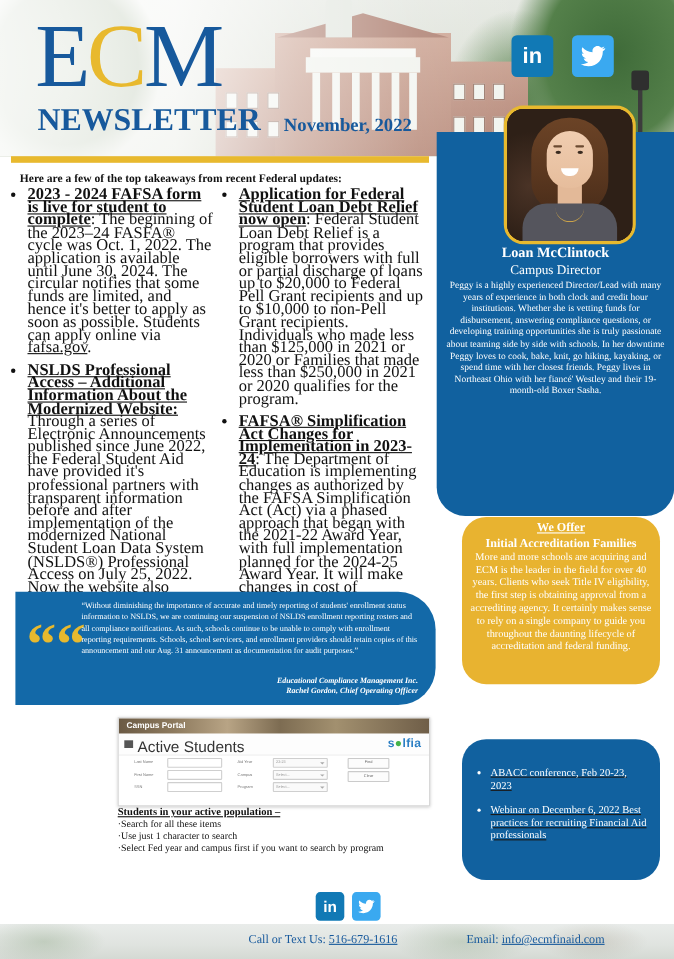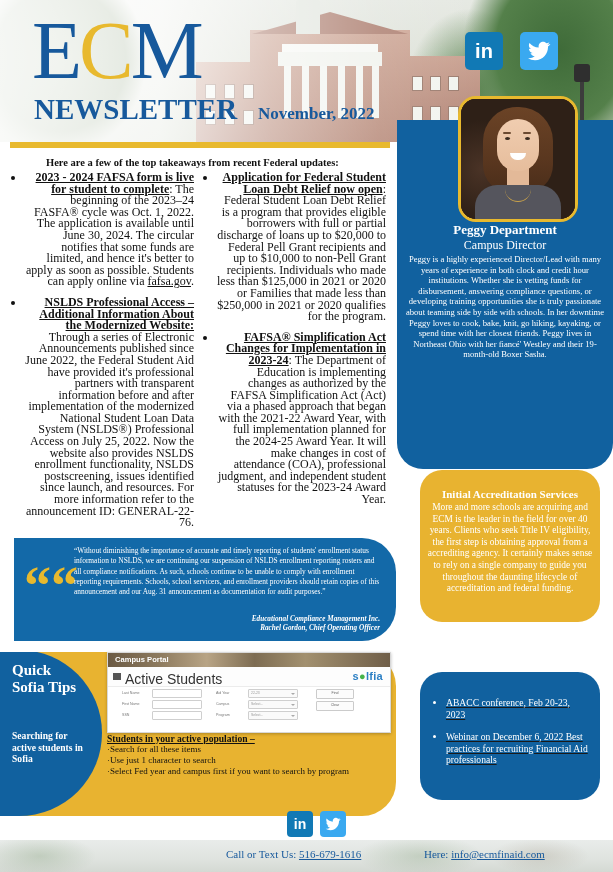--- a/index.html
+++ b/index.html
@@ -42,26 +42,26 @@
   .sq{position:absolute;width:38px;height:38px;border-radius:5px;display:flex;align-items:center;justify-content:center;}
   .li-sq{left:465px;top:32px;background:#1179b5;}
   .tw-sq{left:520px;top:32px;background:#3aa9f0;}
   .li-txt{color:#fff;font-weight:bold;font-size:20px;font-family:"Liberation Sans",sans-serif;line-height:1;}
   .tw-svg{width:24px;height:24px;}
 
   
   .gold-rule{position:absolute;left:10px;top:142px;width:380px;height:6px;background:#e8b92e;}
 
   
-  .lead{position:absolute;left:18px;top:157px;width:375px;font-size:10.5px;font-weight:bold;color:#111;margin-left:28px;}
+  .lead{position:absolute;left:18px;top:157px;width:375px;font-size:10.5px;font-weight:bold;color:#111;}
   .cols{position:absolute;left:14px;top:172px;width:382px;height:360px;display:flex;gap:12px;}
   .col-a{width:180px;}
   .col-b{width:180px;}
   ul.bl{margin:0;padding:0 0 0 11px;list-style:disc;}
-  ul.bl li{font-size:12px;line-height:11.6px;text-align:right;margin-bottom:9px;color:#111;}
+  ul.bl li{font-size:15px;line-height:11.6px;text-align:left;margin-bottom:9px;color:#111;}
   ul.bl li b{text-decoration:underline;}
   a.inline{color:#111;text-decoration:underline;}
 
   
   .quote{position:absolute;left:14px;top:538px;width:382px;height:103px;background:#1369a8;
          border-radius:0 34px 34px 0;color:#fff;}
   .qmark{position:absolute;left:10px;top:28px;font-size:54px;line-height:40px;color:#e8b92e;
          font-family:"Liberation Serif",serif;font-weight:bold;}
   .qtext{position:absolute;left:60px;top:8px;width:308px;font-size:7.4px;line-height:10.3px;color:#fff;}
   .qattr{position:absolute;right:16px;top:77px;width:250px;text-align:right;font-size:7.2px;line-height:9.4px;
@@ -229,25 +229,20 @@
 
   <div class="quote">
     <div class="qmark">““</div>
     <div class="qtext">“Without diminishing the importance of accurate and timely reporting of students' enrollment status information to NSLDS, we are continuing our suspension of NSLDS enrollment reporting rosters and all compliance notifications. As such, schools continue to be unable to comply with enrollment reporting requirements. Schools, school servicers, and enrollment providers should retain copies of this announcement and our Aug. 31 announcement as documentation for audit purposes.”</div>
     <div class="qattr">
       <div>Educational Compliance Management Inc.</div>
       <div>Rachel Gordon, Chief Operating Officer</div>
     </div>
   </div>
 
-  <div class="tips">
-    <div class="tips-circle"></div>
-    <div class="tips-h">Quick Sofia Tips</div>
-    <div class="tips-sub">Searching for active students in Sofia</div>
-  </div>
 
   <div class="shot">
     <div class="shot-bar">
       <div class="shot-bar-t">Campus Portal</div>
     </div>
     <div class="shot-sub"></div>
     <div class="shot-sq"></div>
     <div class="shot-sub-t">Active Students</div>
     <div class="sofia">s<span class="o">●</span>lfia</div>
     <div class="shot-form">
@@ -292,26 +287,27 @@
     <div class="ph-neck"></div>
     <div class="ph-body"></div>
     <div class="ph-face"></div>
     <div class="ph-brow l"></div>
       <div class="ph-brow r"></div>
     <div class="ph-eye l"></div>
       <div class="ph-eye r"></div>
     <div class="ph-smile"></div>
     <div class="ph-neckl"></div>
   </div>
-  <div class="s-name">Peggy Department</div>
+  <div class="s-name">Loan McClintock</div>
   <div class="s-role">Campus Director</div>
   <div class="s-bio">Peggy is a highly experienced Director/Lead with many years of experience in both clock and credit hour institutions. Whether she is vetting funds for disbursement, answering compliance questions, or developing training opportunities she is truly passionate about teaming side by side with schools. In her downtime Peggy loves to cook, bake, knit, go hiking, kayaking, or spend time with her closest friends. Peggy lives in Northeast Ohio with her fiancé' Westley and their 19-month-old Boxer Sasha.</div>
 
   <div class="card card-gold"></div>
-  <div class="we-sub">Initial Accreditation Services</div>
+  <div class="we-offer">We Offer</div>
+  <div class="we-sub">Initial Accreditation Families</div>
   <div class="we-body">More and more schools are acquiring and ECM is the leader in the field for over 40 years. Clients who seek Title IV eligibility, the first step is obtaining approval from a accrediting agency. It certainly makes sense to rely on a single company to guide you throughout the daunting lifecycle of accreditation and federal funding.</div>
 
   <div class="card card-blue"></div>
   <div class="ue-h">Upcoming Events</div>
   <div class="ue-list">
     <ul>
       <li>ABACC conference, Feb 20-23, 2023</li>
       <li>Webinar on December 6, 2022 Best practices for recruiting Financial Aid professionals</li>
     </ul>
   </div>
@@ -323,15 +319,15 @@
     <svg width="16" height="16" viewBox="0 0 24 24" aria-hidden="true">
         <path fill="#ffffff" d="M23 4.9c-.8.4-1.7.6-2.6.8.9-.6 1.6-1.5 2-2.5-.9.5-1.9.9-2.9 1.1-.8-.9-2-1.5-3.3-1.5-2.5 0-4.6 2.1-4.6 4.6 0 .4 0 .7.1 1.1C7.9 8.3 4.7 6.6 2.5 3.9c-.4.7-.6 1.5-.6 2.3 0 1.6.8 3 2 3.8-.7 0-1.4-.2-2-.6v.1c0 2.2 1.6 4.1 3.7 4.5-.4.1-.8.2-1.2.2-.3 0-.6 0-.9-.1.6 1.8 2.3 3.1 4.3 3.2-1.6 1.2-3.6 2-5.7 2-.4 0-.7 0-1.1-.1 2 1.3 4.4 2 7 2 8.4 0 13-7 13-13v-.6c.9-.6 1.7-1.4 2.3-2.3z"></path>
       </svg>
   </div>
 
   <div class="footer">
       <div class="f-veil"></div>
     </div>
   <div class="f-item f-web"><span>Web: </span><u>ECMFinAid.com</u></div>
   <div class="f-item f-call"><span>Call or Text Us: </span><u>516-679-1616</u></div>
-  <div class="f-item f-mail"><span>Here: </span><u>info@ecmfinaid.com</u></div>
+  <div class="f-item f-mail"><span>Email: </span><u>info@ecmfinaid.com</u></div>
 
 </div>
 
 </body></html>

